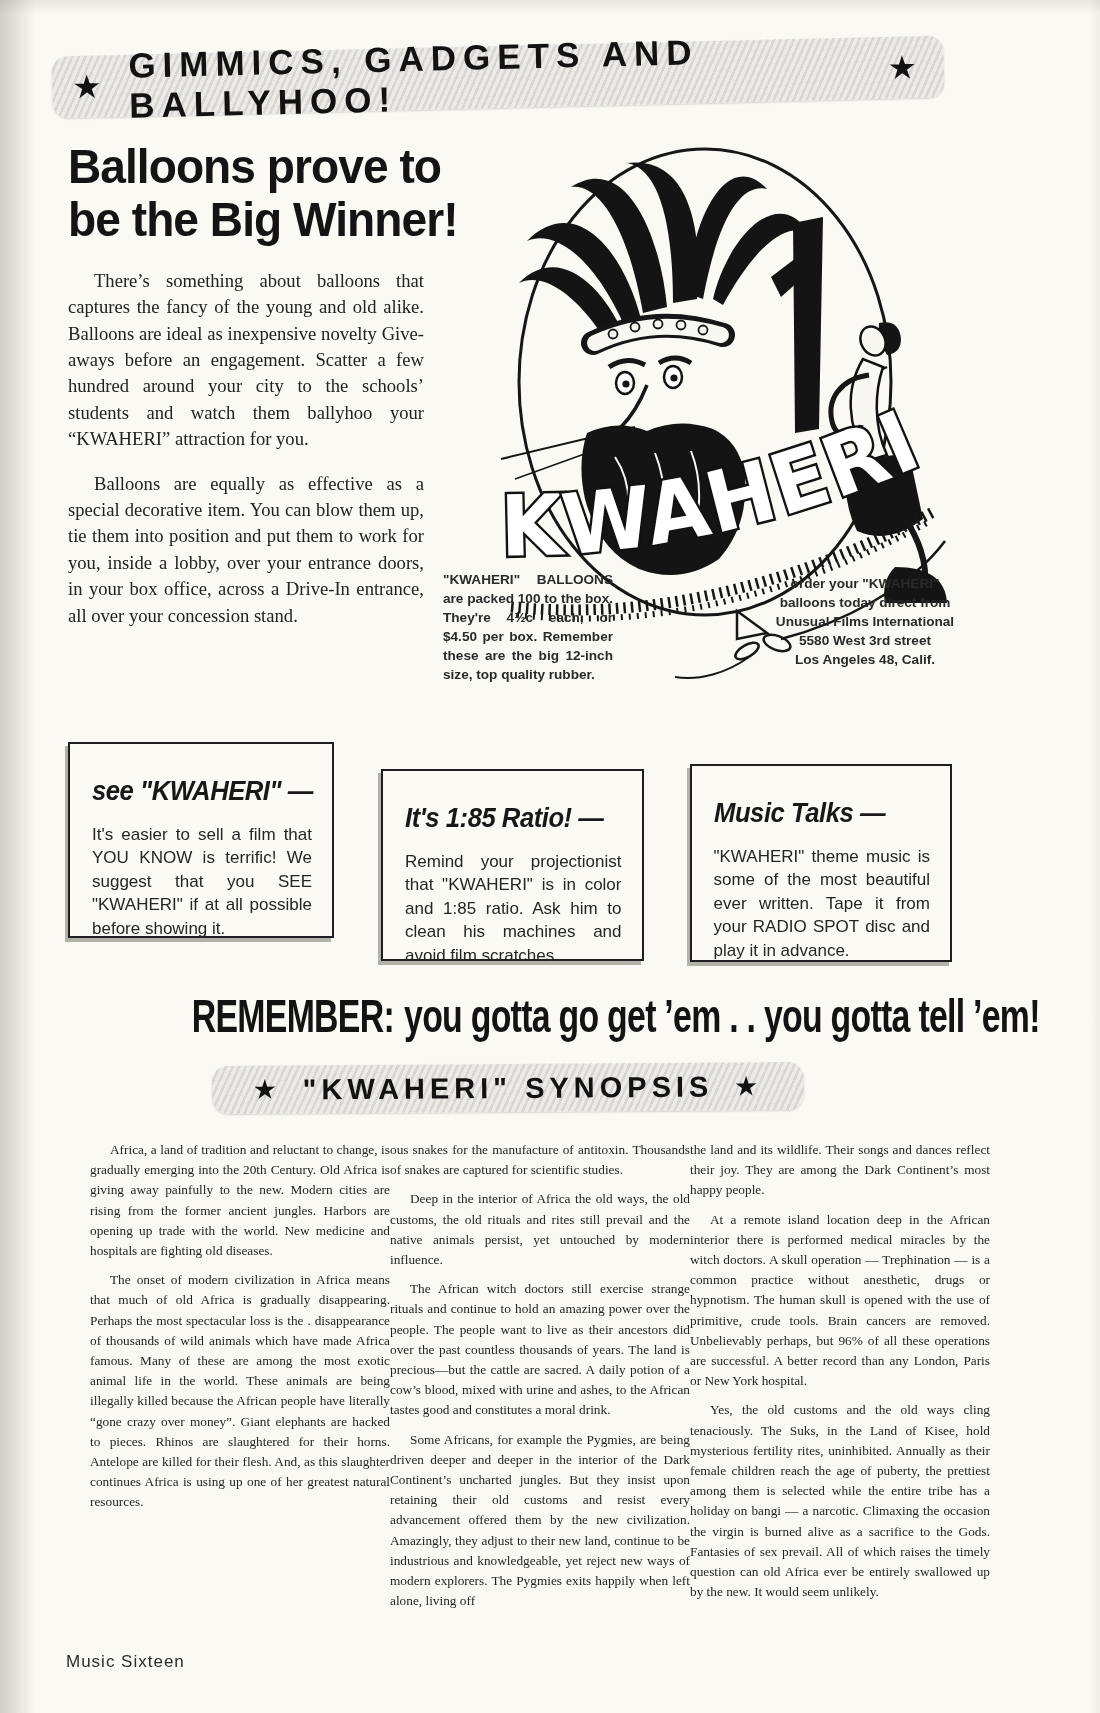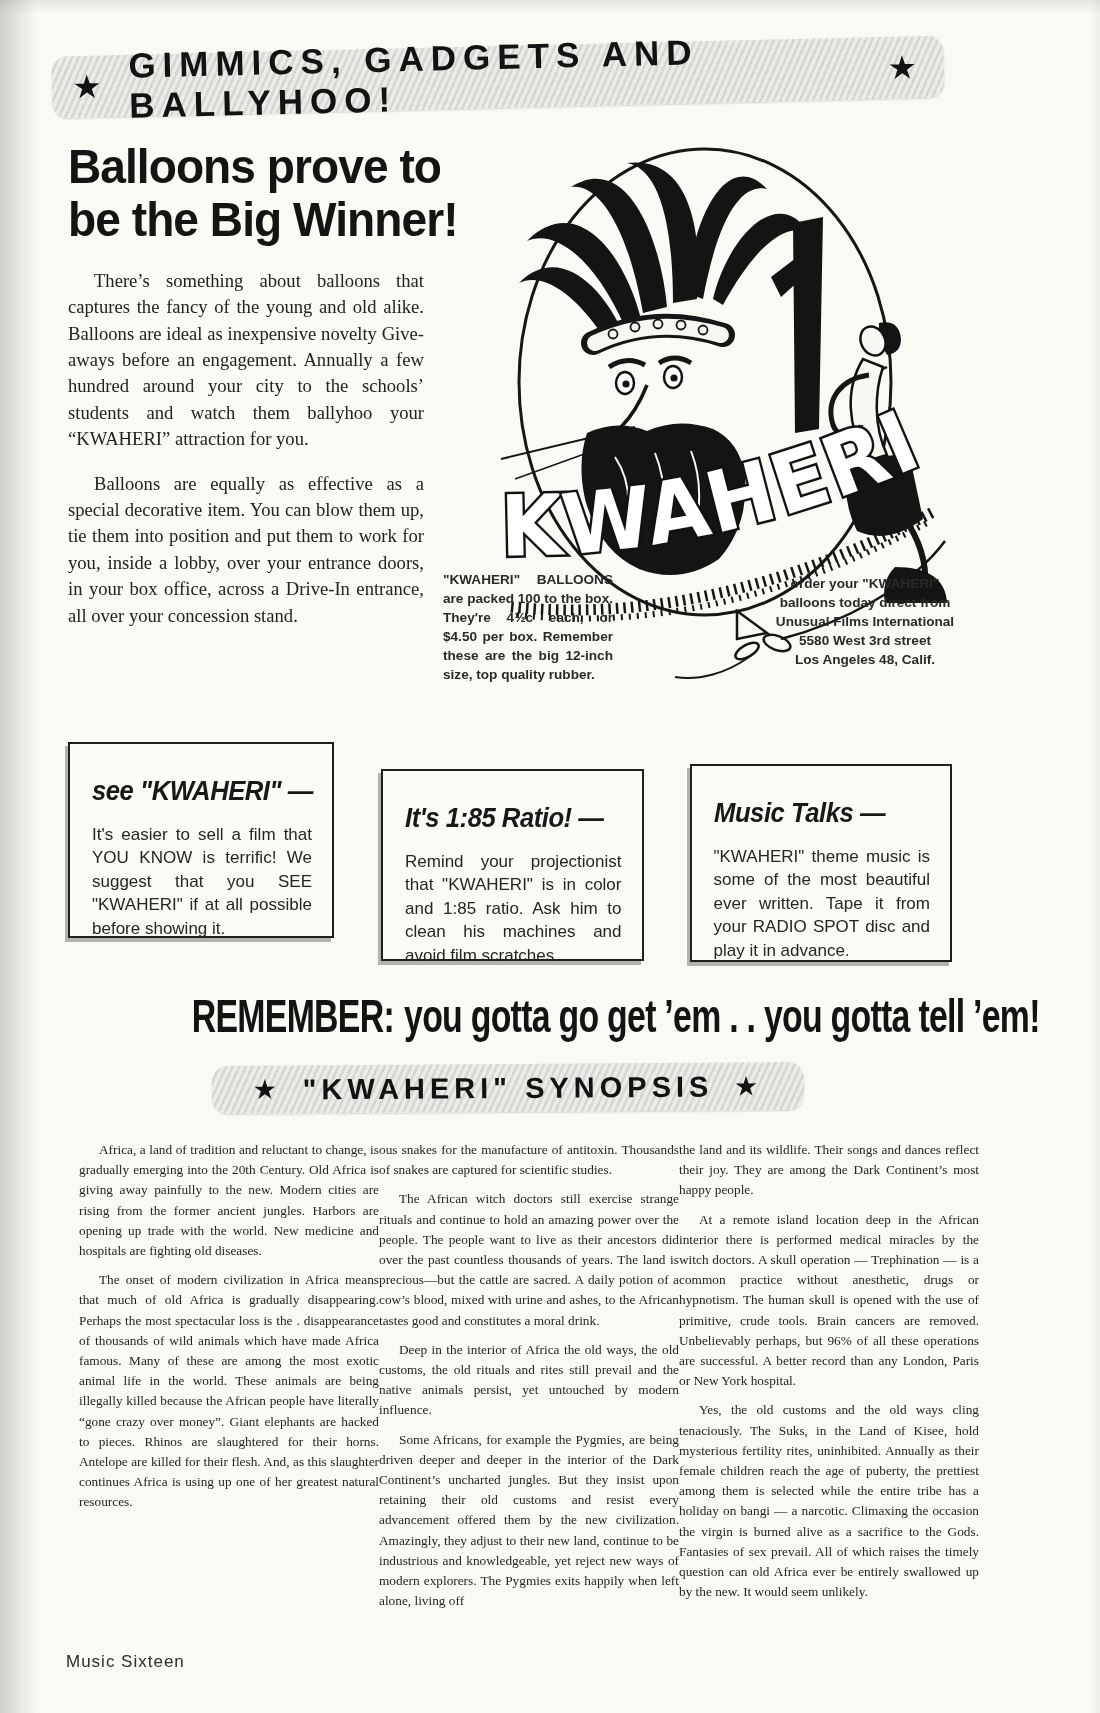--- a/index.html
+++ b/index.html
@@ -98,21 +98,21 @@
     position:absolute;left:68px;top:988px;width:884px;
     text-align:center;white-space:nowrap;
     font-family:"Liberation Sans", sans-serif;
     font-weight:700;font-size:47px;letter-spacing:-1px;color:#131313;
     transform:scaleX(.72);transform-origin:center;
   }
   .remember .lead{margin-right:14px;}
   
   .synopsis{
     position:absolute;left:68px;top:1140px;width:922px;
-    display:flex;justify-content:center;
+    display:flex;justify-content:flex-end;
   }
   .syn-col{width:300px;}
   .syn-col p{
     margin:0 0 9px 0;
     font-size:13.3px;line-height:1.52;
     text-align:justify;text-indent:20px;color:#242424;
   }
   .syn-col p.noindent{text-indent:0;}
   
   .footer{
@@ -133,21 +133,21 @@
     <span class="star">★</span>
     <span>GIMMICS, GADGETS AND BALLYHOO!</span>
     <span class="star">★</span>
   </div>
 
   <div class="article">
     <h1>
       <span style="display:block">Balloons prove to</span>
       <span style="display:block">be the Big Winner!</span>
     </h1>
-    <p>There’s something about balloons that captures the fancy of the young and old alike. Balloons are ideal as inexpensive novelty Give-aways before an engagement. Annually a few hundred around your city to the schools’ students and watch them ballyhoo your “KWAHERI” attraction for you.</p>
+    <p>There’s something about balloons that captures the fancy of the young and old alike. Balloons are ideal as inexpensive novelty Give-aways before an engagement. Scatter a few hundred around your city to the schools’ students and watch them ballyhoo your “KWAHERI” attraction for you.</p>
     <p>Balloons are equally as effective as a special decorative item. You can blow them up, tie them into position and put them to work for you, inside a lobby, over your entrance doors, in your box office, across a Drive-In entrance, all over your concession stand.</p>
   </div>
 
   <div class="balloon-wrap">
     <svg viewBox="0 0 480 560" width="480" height="562" aria-hidden="true">
 
       <ellipse cx="230" cy="255" rx="186" ry="233" class="stroke" stroke-width="3"></ellipse>
 
       <g>
         <path class="ink" d="M130 212 C96 160 64 146 44 156 C84 116 128 160 148 206 Z"></path>
@@ -246,22 +246,22 @@
     <span class="star">★</span>
   </div>
 
   <div class="synopsis">
     <div class="syn-col">
       <p>Africa, a land of tradition and reluctant to change, is gradually emerging into the 20th Century. Old Africa is giving away painfully to the new. Modern cities are rising from the former ancient jungles. Harbors are opening up trade with the world. New medicine and hospitals are fighting old diseases.</p>
       <p>The onset of modern civilization in Africa means that much of old Africa is gradually disappearing. Perhaps the most spectacular loss is the . disappearance of thousands of wild animals which have made Africa famous. Many of these are among the most exotic animal life in the world. These animals are being illegally killed because the African people have literally “gone crazy over money”. Giant elephants are hacked to pieces. Rhinos are slaughtered for their horns. Antelope are killed for their flesh. And, as this slaughter continues Africa is using up one of her greatest natural resources.</p>
     </div>
     <div class="syn-col">
       <p class="noindent">ous snakes for the manufacture of antitoxin. Thousands of snakes are captured for scientific studies.</p>
+      <p>Deep in the interior of Africa the old ways, the old customs, the old rituals and rites still prevail and the native animals persist, yet untouched by modern influence.</p>
       <p>The African witch doctors still exercise strange rituals and continue to hold an amazing power over the people. The people want to live as their ancestors did over the past countless thousands of years. The land is precious—but the cattle are sacred. A daily potion of a cow’s blood, mixed with urine and ashes, to the African tastes good and constitutes a moral drink.</p>
-      <p>Deep in the interior of Africa the old ways, the old customs, the old rituals and rites still prevail and the native animals persist, yet untouched by modern influence.</p>
       <p>Some Africans, for example the Pygmies, are being driven deeper and deeper in the interior of the Dark Continent’s uncharted jungles. But they insist upon retaining their old customs and resist every advancement offered them by the new civilization. Amazingly, they adjust to their new land, continue to be industrious and knowledgeable, yet reject new ways of modern explorers. The Pygmies exits happily when left alone, living off</p>
     </div>
     <div class="syn-col">
       <p class="noindent">the land and its wildlife. Their songs and dances reflect their joy. They are among the Dark Continent’s most happy people.</p>
       <p>At a remote island location deep in the African interior there is performed medical miracles by the witch doctors. A skull operation — Trephination — is a common practice without anesthetic, drugs or hypnotism. The human skull is opened with the use of primitive, crude tools. Brain cancers are removed. Unbelievably perhaps, but 96% of all these operations are successful. A better record than any London, Paris or New York hospital.</p>
       <p>Yes, the old customs and the old ways cling tenaciously. The Suks, in the Land of Kisee, hold mysterious fertility rites, uninhibited. Annually as their female children reach the age of puberty, the prettiest among them is selected while the entire tribe has a holiday on bangi — a narcotic. Climaxing the occasion the virgin is burned alive as a sacrifice to the Gods. Fantasies of sex prevail. All of which raises the timely question can old Africa ever be entirely swallowed up by the new. It would seem unlikely.</p>
     </div>
   </div>
 
   <div class="footer">Music Sixteen</div>

